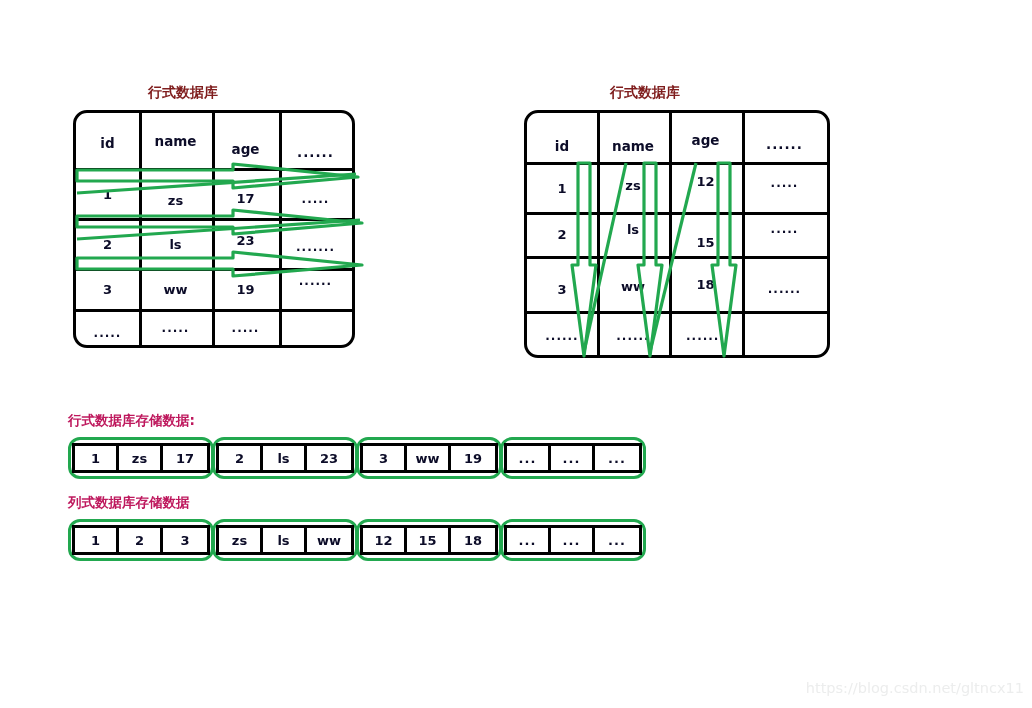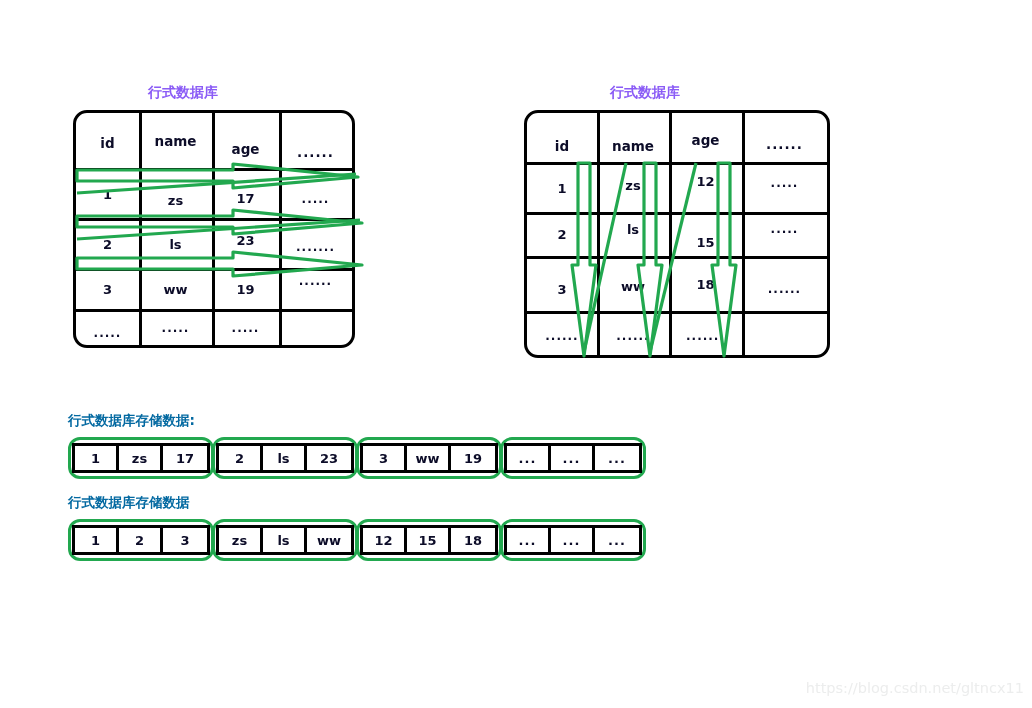--- a/index.html
+++ b/index.html
@@ -20,21 +20,21 @@
     left: 0; top: 0;
     width: 1032px;
     height: 708px;
   }
 
   
   .tbl-title {
     position: absolute;
     font-size: 14px;
     font-weight: bold;
-    color: #8b5cf6;
+    color: #7f1d1d;
     white-space: nowrap;
     letter-spacing: 0px;
   }
   #title-row  { left: 148px; top: 84px; }
   #title-col  { left: 610px; top: 84px; }
 
   
   .db-table {
     position: absolute;
     border: 3px solid #000000;
@@ -82,21 +82,21 @@
     width: 1032px;
     height: 708px;
     pointer-events: none;
   }
 
   
   .store-label {
     position: absolute;
     font-size: 13.5px;
     font-weight: bold;
-    color: #0369a1;
+    color: #be185d;
     white-space: nowrap;
   }
   #label-row-store { left: 68px; top: 412px; }
   #label-col-store { left: 68px; top: 494px; }
 
   .store-strip {
     position: absolute;
     height: 42px;
     display: flex;
     align-items: stretch;
@@ -274,21 +274,21 @@
     </div>
     <div class="group">
       <div class="inner">
         <div class="scell dotcell">...</div>
         <div class="scell dotcell">...</div>
         <div class="scell dotcell">...</div>
       </div>
     </div>
   </div>
 
-  <div class="store-label" id="label-col-store">行式数据库存储数据</div>
+  <div class="store-label" id="label-col-store">列式数据库存储数据</div>
 
   <div class="store-strip" id="strip-col-store">
     <div class="group">
       <div class="inner">
         <div class="scell">1</div>
         <div class="scell">2</div>
         <div class="scell">3</div>
       </div>
     </div>
     <div class="group">

